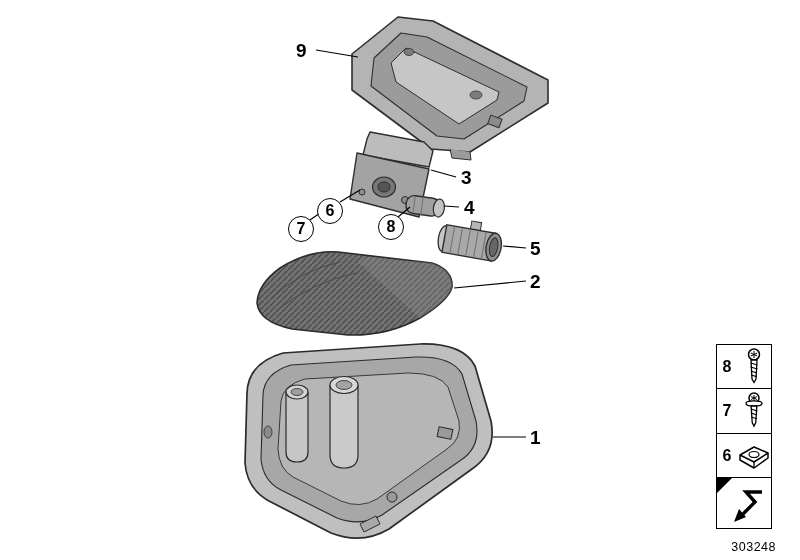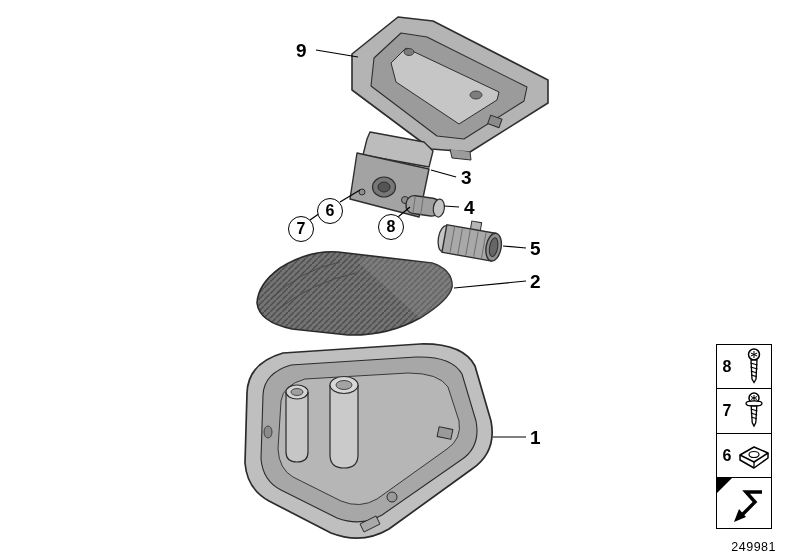--- a/index.html
+++ b/index.html
@@ -177,15 +177,15 @@
       <span class="legend-icon">
         <svg width="44" height="44" viewBox="0 0 44 44">
           <path d="M40,11 L24,11 L33,21 L19,35" fill="none" stroke="#000" stroke-width="3.4" stroke-linejoin="miter"></path>
           <polygon points="12,41 24,36 17,28" fill="#000"></polygon>
         </svg>
       </span>
     </div>
 
   </div>
 
-  <div class="diagram-number">249981</div>
+  <div class="diagram-number">303248</div>
 
 </div>
 
 </body></html>

